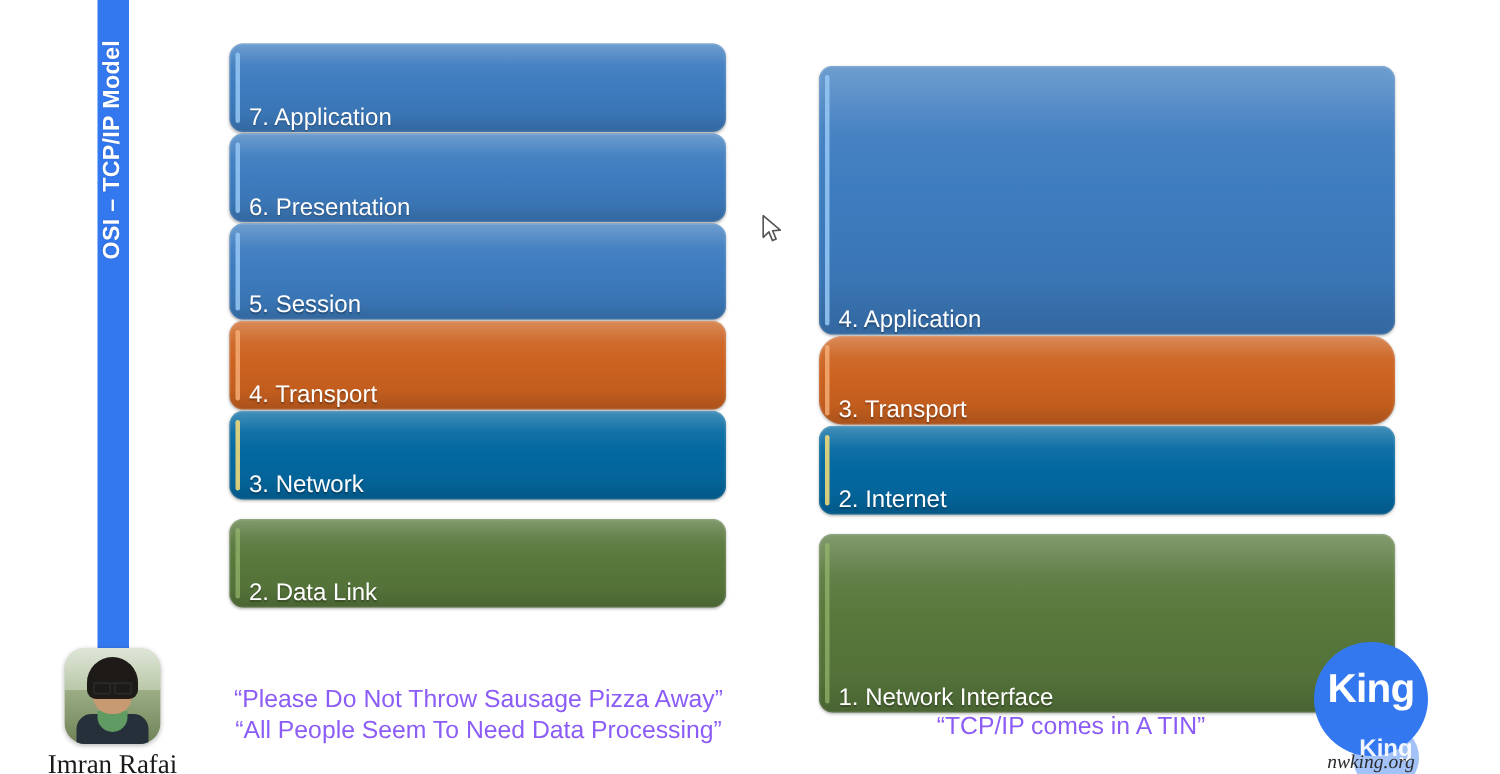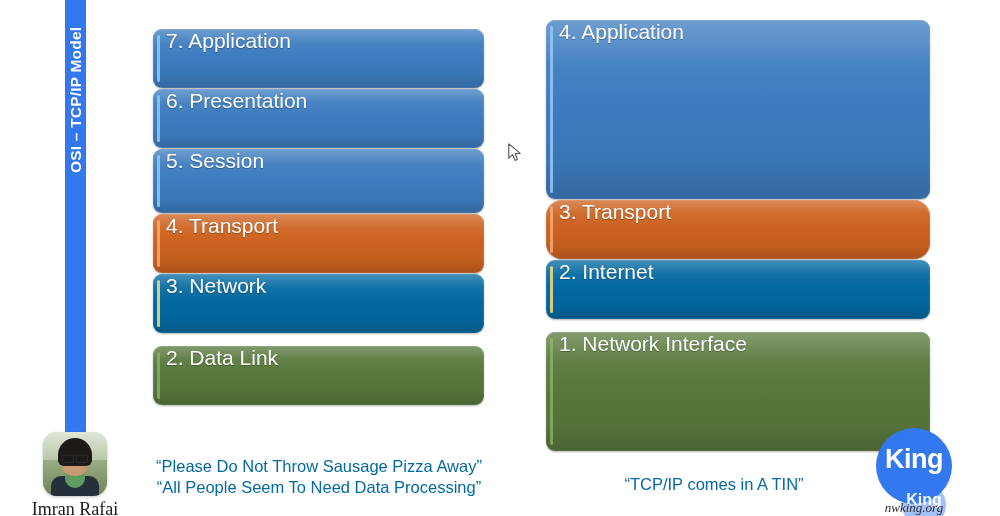--- a/index.html
+++ b/index.html
@@ -51,32 +51,32 @@
   .stack {
     position: absolute;
   }
   #osi-stack {
     left: 153px;
     top: 29px;
     width: 331px;
   }
   #tcpip-stack {
     left: 546px;
-    top: 20px;
+    top: 44px;
     width: 384px;
   }
 
   .layer {
     position: relative;
     box-sizing: border-box;
     border-radius: 9px;
     display: flex;
-    align-items: flex-start;
+    align-items: flex-end;
     color: #ffffff;
-    font-size: 21px;
+    font-size: 16px;
     padding-left: 13px;
     margin-bottom: 1px;
     text-shadow: 0 1px 1px rgba(0,0,0,0.30);
     overflow: hidden;
   }
   
   .layer::before {
     content: "";
     position: absolute;
     left: 0; top: 0; right: 0; bottom: 0;
@@ -111,21 +111,21 @@
   .c-gold  { background: #0369a1; box-shadow: 0 1px 2px rgba(0,0,0,0.30), inset 0 0 0 1px rgba(255,255,255,0.10); }
   .c-green { background: #58783c; box-shadow: 0 1px 2px rgba(0,0,0,0.30), inset 0 0 0 1px rgba(255,255,255,0.10); margin-top: 13px; }
   .c-blue::after  { background: rgba(150,200,245,0.85); }
   .c-orange::after{ background: rgba(246,176,120,0.80); }
   .c-gold::after  { background: rgba(250,222,120,0.85); }
   .c-green::after { background: rgba(150,184,110,0.70); }
 
   
   .mnemonic {
     position: absolute;
-    color: #0369a1;
+    color: #8b5cf6;
     font-size: 16.5px;
     line-height: 21px;
     white-space: nowrap;
   }
   #osi-mnemonic {
     left: 143px;
     top: 456px;
     width: 352px;
     text-align: center;
   }

